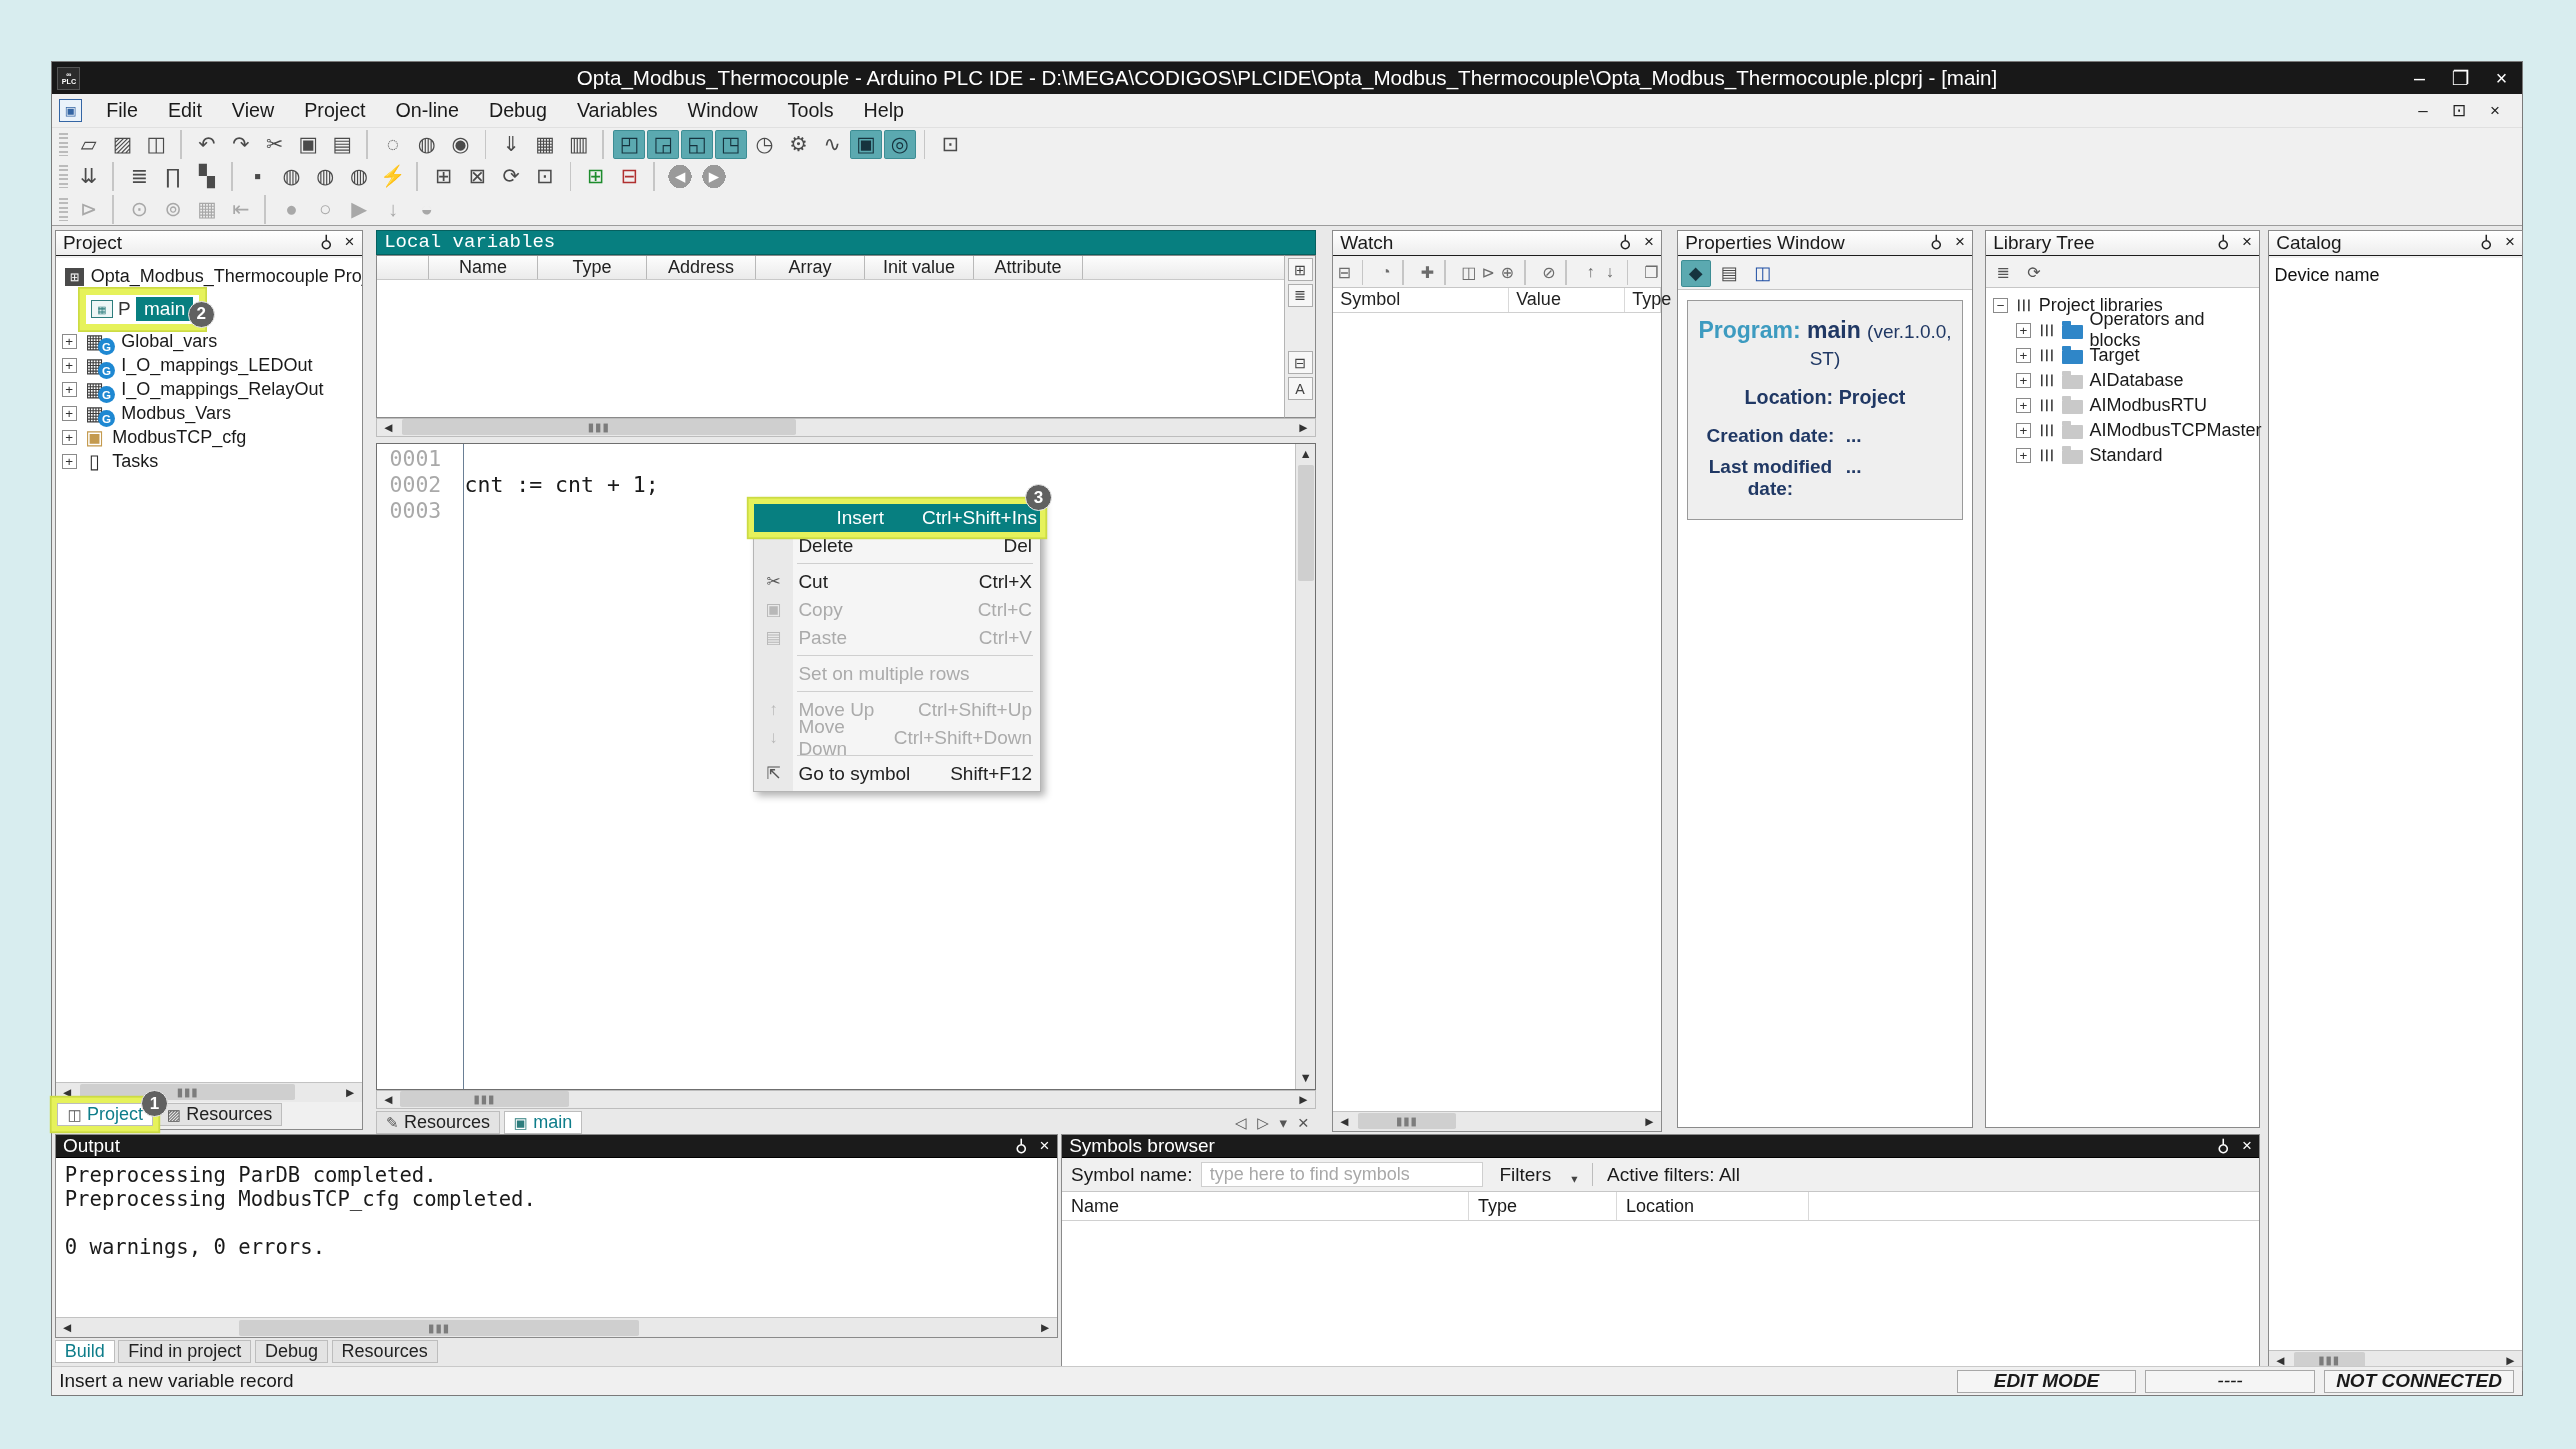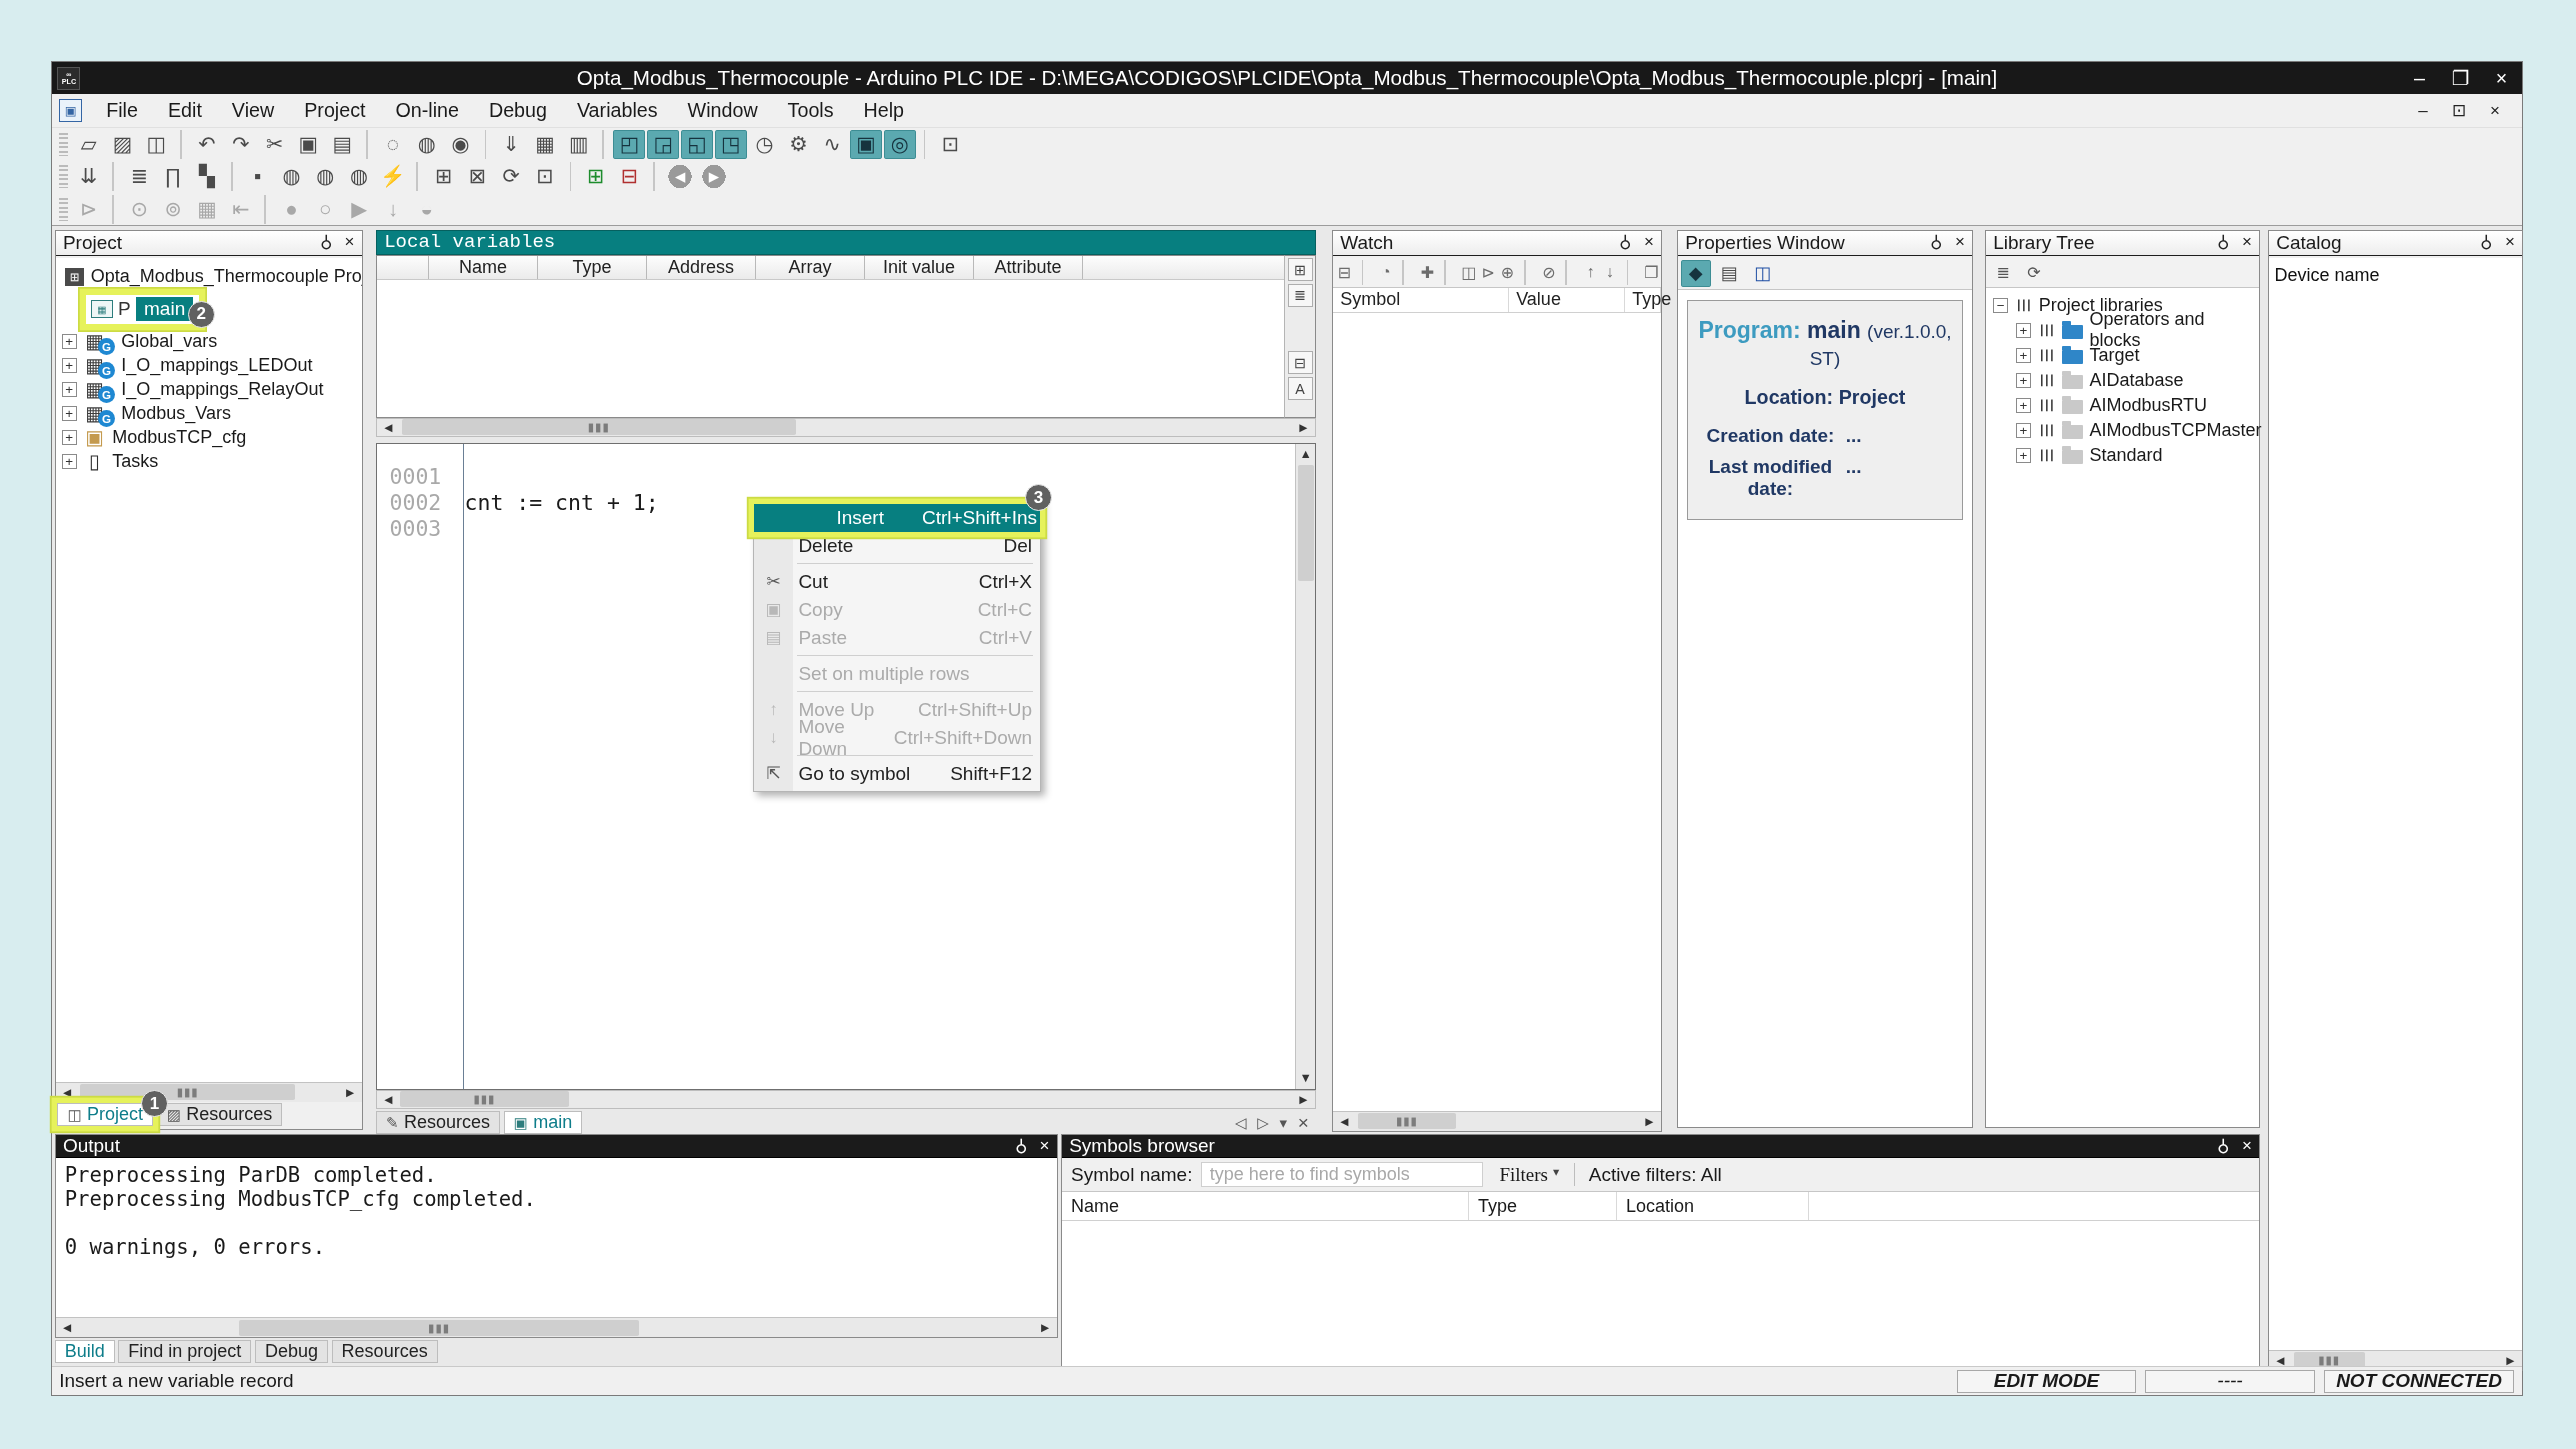--- a/index.html
+++ b/index.html
@@ -201,21 +201,21 @@
   .oline { font-family:"DejaVu Sans Mono", monospace; font-size:20.6px; line-height:24px; white-space:pre; min-height:24px; }
   .out-tabs { position:absolute; left:2.7px; top:1114px; height:27px; display:flex; gap:3.6px; }
 
   
   #symbols-panel { left:1009px; top:908px; width:1199px; height:233px; }
   .symfilter { position:absolute; left:0; top:23px; right:0; height:34px; background:#f0f0f0;
     border-bottom:0.9px solid #c6c6c6; display:flex; align-items:center; padding-left:9px; font-size:19px; }
   .syminput { width:282px; height:25px; margin-left:9px; border:0.9px solid #cfcfcf; background:#fff;
     font-size:18px; padding:0 7.2px; color:#333; font-family:"Liberation Sans", sans-serif; }
   .syminput::placeholder { color:#a8a8a8; }
-  .symfilters-btn { margin-left:16px; font-size:19px; display:flex; align-items:flex-start; gap:5px;font-family:Liberation Serif, serif; }
+  .symfilters-btn { margin-left:16px; font-size:19px; display:flex; align-items:flex-end; gap:20px; }
   .symfilters-btn .dd { font-size:12.5px; color:#444; }
   .symsep { width:0.9px; height:23px; background:#bdbdbd; margin:0 14.3px; }
   .symcols { position:absolute; left:0; top:57px; right:0; height:29px; background:#fff; display:flex;
     border-bottom:0.9px solid #d0d0d0; }
   .symcol { font-size:18px; display:flex; align-items:center; padding-left:9px; border-right:0.9px solid #d9d9d9; }
   .symbody { position:absolute; left:0; top:86px; right:0; bottom:0; background:#fff; }
 
   
   .statusbar { position:absolute; left:0; bottom:0; height:29px; right:0; background:#f0f0f0;
     border-top:0.9px solid #c9c9c9; display:flex; align-items:center; font-size:19px; }
@@ -462,21 +462,21 @@
           </div>
       </div>
       <div class="hscroll lv-hscroll">
         <span class="sa">◄</span>
         <span class="sthumb" style="width:42%">▮▮▮</span>
         <span class="sa right">►</span>
       </div>
 
       <div class="code-area">
         <div class="gutter-line"></div>
-        <div style="padding-top:20px">
+        <div style="padding-top:2px">
 
         <div class="code-line">
               <span class="lnum">0001</span>
               <span class="ctext"></span>
             </div>
             <div class="code-line">
               <span class="lnum">0002</span>
               <span class="ctext">cnt := cnt + 1;</span>
             </div>
             <div class="code-line">

